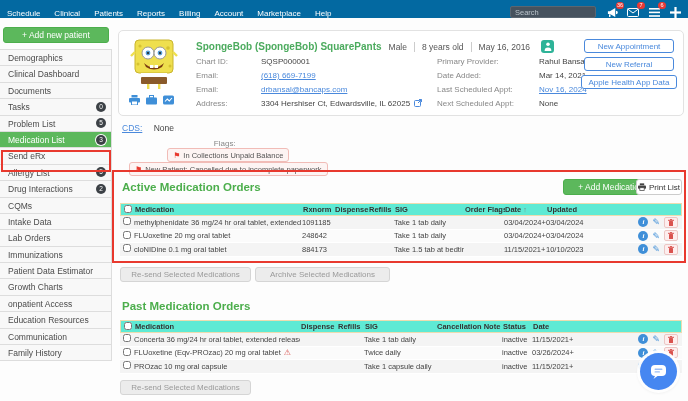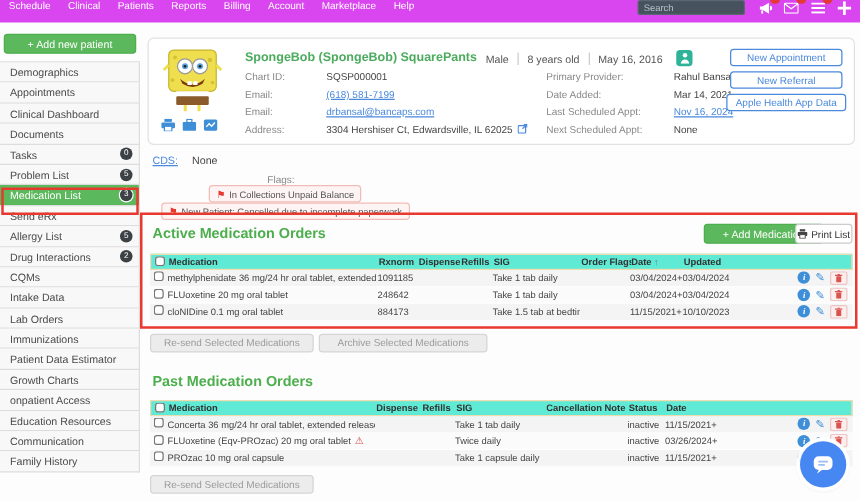--- a/index.html
+++ b/index.html
@@ -4,21 +4,21 @@
 <style>
   * { box-sizing: border-box; margin: 0; padding: 0; }
   html,body { width:688px; height:401px; }
   body {
     font-family:"Liberation Sans", sans-serif;
     background:#fdfdfd; position:relative; overflow:hidden;
     -webkit-font-smoothing:antialiased;
   }
   
   .topnav { position:absolute; top:0; left:0; width:688px; height:18px;
-    background:#d946ef; display:flex; align-items:flex-start; padding:0 7px; z-index:20; }
+    background:#0369a1; display:flex; align-items:flex-end; padding:0 7px; z-index:20; }
   .nav-item { color:#fff; font-size:8px; margin-right:14px; cursor:pointer; white-space:nowrap; }
   .search-input { margin-left:auto; width:86px; height:12px; background:#46525e;
     border:1px solid #5a6671; border-radius:2px; color:#dfe6ea; font-size:7.5px; padding:0 4px; outline:none; }
   .search-input::placeholder { color:#b9c3ca; }
   .nav-icons { display:flex; align-items:center; gap:9px; margin-left:10px; }
   .nav-ic { position:relative; width:12px; height:12px; display:flex; align-items:center; justify-content:center; cursor:pointer; }
   .nav-badge { position:absolute; top:-4px; right:-6px; background:#e53935; color:#fff;
     font-size:5.5px; line-height:7px; min-width:8px; padding:0 1px; border-radius:5px; text-align:center; }
   
   .sidebar { position:absolute; top:26px; left:0; width:112px; z-index:3; }
@@ -163,21 +163,20 @@
           <rect x="0" y="4.4" width="11" height="2.2" fill="#fff"></rect>
         </svg>
     </span>
   </div>
 </div>
 
 <div class="sidebar">
   <button class="add-patient-btn">+ Add new patient</button>
   <div class="menu">
     <div class="menu-item"><span>Demographics</span></div>
-    <div class="menu-item"><span>Appointments</span></div>
     <div class="menu-item"><span>Clinical Dashboard</span></div>
     <div class="menu-item"><span>Documents</span></div>
     <div class="menu-item"><span>Tasks</span><span class="badge">0</span></div>
     <div class="menu-item"><span>Problem List</span><span class="badge">5</span></div>
     <div class="menu-item active"><span>Medication List</span><span class="badge">3</span></div>
     <div class="menu-item"><span>Send eRx</span></div>
     <div class="menu-item"><span>Allergy List</span><span class="badge">5</span></div>
     <div class="menu-item"><span>Drug Interactions</span><span class="badge">2</span></div>
     <div class="menu-item"><span>CQMs</span></div>
     <div class="menu-item"><span>Intake Data</span></div>
@@ -239,21 +238,21 @@
     <span class="dob-badge">
       <svg width="8" height="9" viewBox="0 0 8 9">
           <circle cx="4" cy="2.2" r="1.8" fill="#fff"></circle>
           <path d="M0.6 9 a3.4 3.4 0 0 1 6.8 0z" fill="#fff"></path>
         </svg>
     </span>
   </div>
   <span class="info-label" style="left:77px; top:26px;">Chart ID:</span>
   <span class="info-value" style="left:142px; top:26px;">SQSP000001</span>
   <span class="info-label" style="left:77px; top:40px;">Email:</span>
-  <span class="info-value lnk" style="left:142px; top:40px;">(618) 581-7199</span>
+  <span class="info-value lnk" style="left:142px; top:40px;">(618) 669-7199</span>
   <span class="info-label" style="left:77px; top:54px;">Email:</span>
   <span class="info-value lnk" style="left:142px; top:54px;">drbansal@bancaps.com</span>
   <span class="info-label" style="left:77px; top:68px;">Address:</span>
   <span class="info-value" style="left:142px; top:68px;"><span>3304 Hershiser Ct, Edwardsville, IL 62025</span><svg class="ext-ic" width="8" height="8" viewBox="0 0 8 8">
         <rect x="0.5" y="1.5" width="6" height="6" rx="1" fill="none" stroke="#4a89dc"></rect>
         <path d="M4 4 L7.5 .5 M5 .5h2.5V3" stroke="#4a89dc" fill="none"></path>
       </svg></span>
 
   <span class="info-label" style="left:318px; top:26px;">Primary Provider:</span>
   <span class="info-value" style="left:420px; top:26px;">Rahul Bansal, MD</span>

